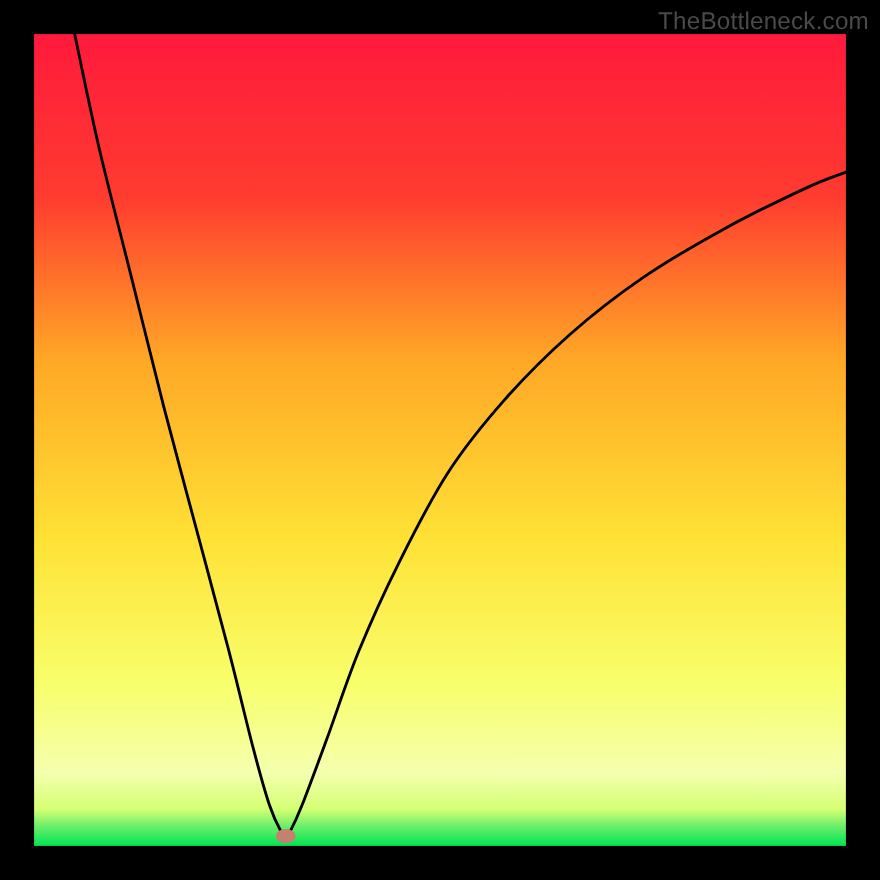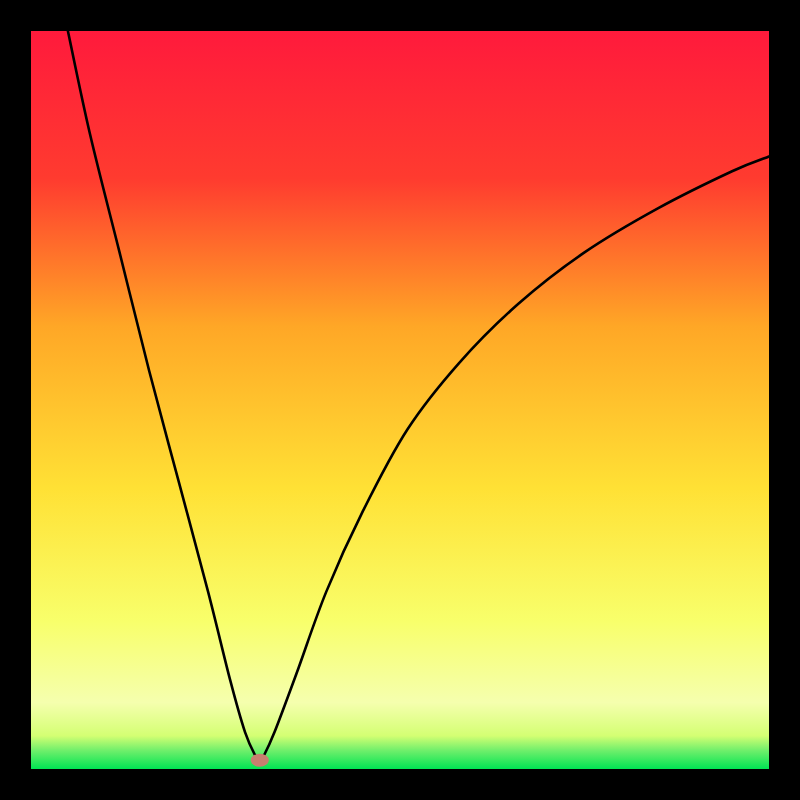--- a/index.html
+++ b/index.html
@@ -30,20 +30,21 @@
   svg {
     position: absolute;
     top: 0;
     left: 0;
   }
 </style>
 </head>
 <body>
 
 <div class="frame">
+  <div class="watermark">TheBottleneck.com</div>
   <svg id="chart-svg" width="800" height="800" viewBox="0 0 800 800">
       <defs>
         <linearGradient id="bg-grad" x1="0" y1="0" x2="0" y2="1">
           <stop offset="0.00%" stop-color="#ff1a3c"></stop>
           <stop offset="20.00%" stop-color="#ff3b2f"></stop>
           <stop offset="40.00%" stop-color="#ffa726"></stop>
           <stop offset="62.00%" stop-color="#ffe135"></stop>
           <stop offset="80.00%" stop-color="#f8ff6b"></stop>
           <stop offset="91.00%" stop-color="#f5ffae"></stop>
           <stop offset="95.50%" stop-color="#d4ff73"></stop>

